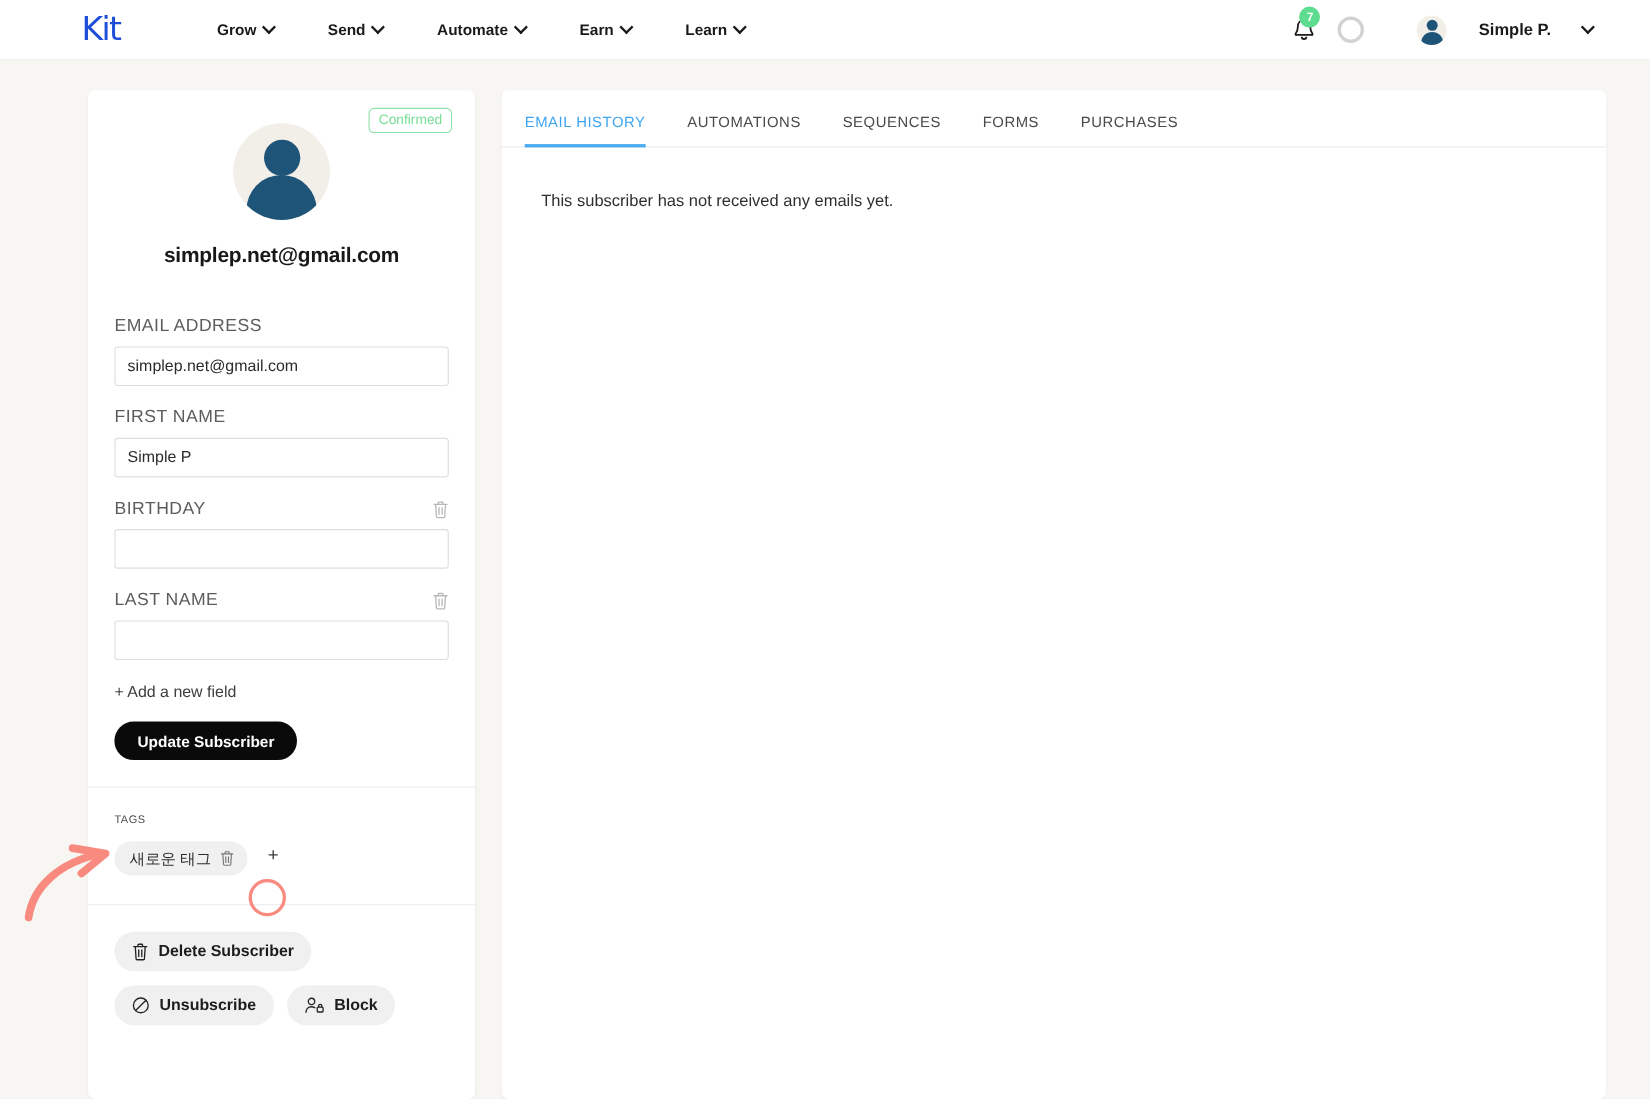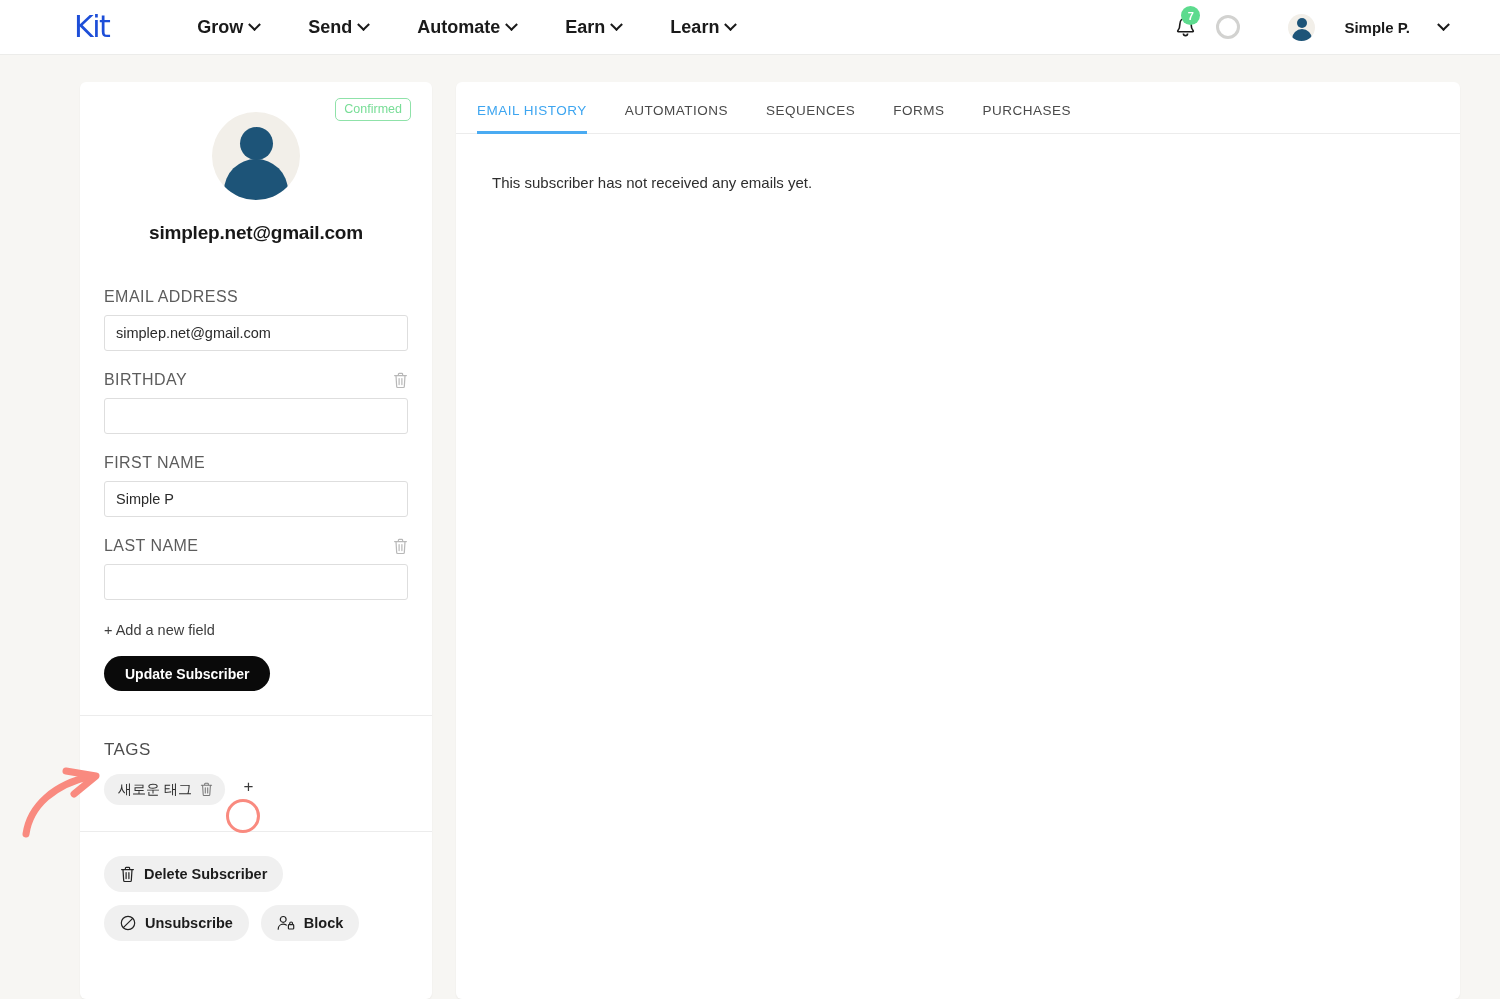--- a/index.html
+++ b/index.html
@@ -36,21 +36,21 @@
   .navmenu {
     display: flex;
     align-items: center;
     margin-left: 88px;
     gap: 49px;
   }
   .navitem {
     display: flex;
     align-items: center;
     gap: 7px;
-    font-size: 18px;
+    font-size: 14px;
     font-weight: bold;
     color: #1a1a1a;
     cursor: pointer;
   }
   .caret {
     display: inline-block;
     width: 9px;
     height: 9px;
     border-right: 2px solid #1a1a1a;
     border-bottom: 2px solid #1a1a1a;
@@ -238,21 +238,21 @@
     font-weight: bold;
     cursor: pointer;
     font-family: "Liberation Sans", sans-serif;
     margin-bottom: 24px;
   }
 
   .divider { height: 1px; background: #ececec; width: 100%; }
 
   .tags-section { padding: 24px 24px 26px 24px; }
   .tags-title {
-    font-size: 17px;
+    font-size: 10px;
     letter-spacing: 0.45px;
     color: #4e4e4e;
     text-transform: uppercase;
     margin-bottom: 14px;
   }
   .tags-row { display: flex; align-items: flex-start; gap: 11px; }
   .tag-pill {
     display: inline-flex;
     align-items: center;
     gap: 8px;
@@ -405,38 +405,38 @@
         <div class="body"></div>
       </div>
       <div class="profile-email">simplep.net@gmail.com</div>
     </div>
 
     <div class="form-section">
 
       <div class="field-block">
         <label class="field-label">EMAIL ADDRESS</label>
         <input class="text-input" type="text" value="simplep.net@gmail.com" style="">
+      </div>
+
+      <div class="field-block">
+        <label class="field-label">FIRST NAME</label>
+        <input class="text-input" type="text" value="Simple P" style="">
       </div>
 
       <div class="field-block">
         <div class="label-row">
           <label class="field-label">BIRTHDAY</label>
           <button class="trash-btn">
             <svg width="15" height="17" viewBox="0 0 15 17">
               <path d="M1.6 3.6h11.8M5.4 3.6V2.1c0-.4.3-.7.7-.7h2.8c.4 0 .7.3.7.7v1.5M3 3.6l.7 11c0 .5.4.9.9.9h5.8c.5 0 .9-.4.9-.9l.7-11" fill="none" stroke="#8d8d8d" stroke-width="1.2" stroke-linecap="round"></path>
               <path d="M6.1 6.6v6M8.9 6.6v6" stroke="#8d8d8d" stroke-width="1.2" stroke-linecap="round"></path>
             </svg>
           </button>
         </div>
         <input class="text-input" type="text" value="" style="">
-      </div>
-
-      <div class="field-block">
-        <label class="field-label">FIRST NAME</label>
-        <input class="text-input" type="text" value="Simple P" style="">
       </div>
 
       <div class="field-block">
         <div class="label-row">
           <label class="field-label">LAST NAME</label>
           <button class="trash-btn">
             <svg width="15" height="17" viewBox="0 0 15 17">
               <path d="M1.6 3.6h11.8M5.4 3.6V2.1c0-.4.3-.7.7-.7h2.8c.4 0 .7.3.7.7v1.5M3 3.6l.7 11c0 .5.4.9.9.9h5.8c.5 0 .9-.4.9-.9l.7-11" fill="none" stroke="#8d8d8d" stroke-width="1.2" stroke-linecap="round"></path>
               <path d="M6.1 6.6v6M8.9 6.6v6" stroke="#8d8d8d" stroke-width="1.2" stroke-linecap="round"></path>
             </svg>

